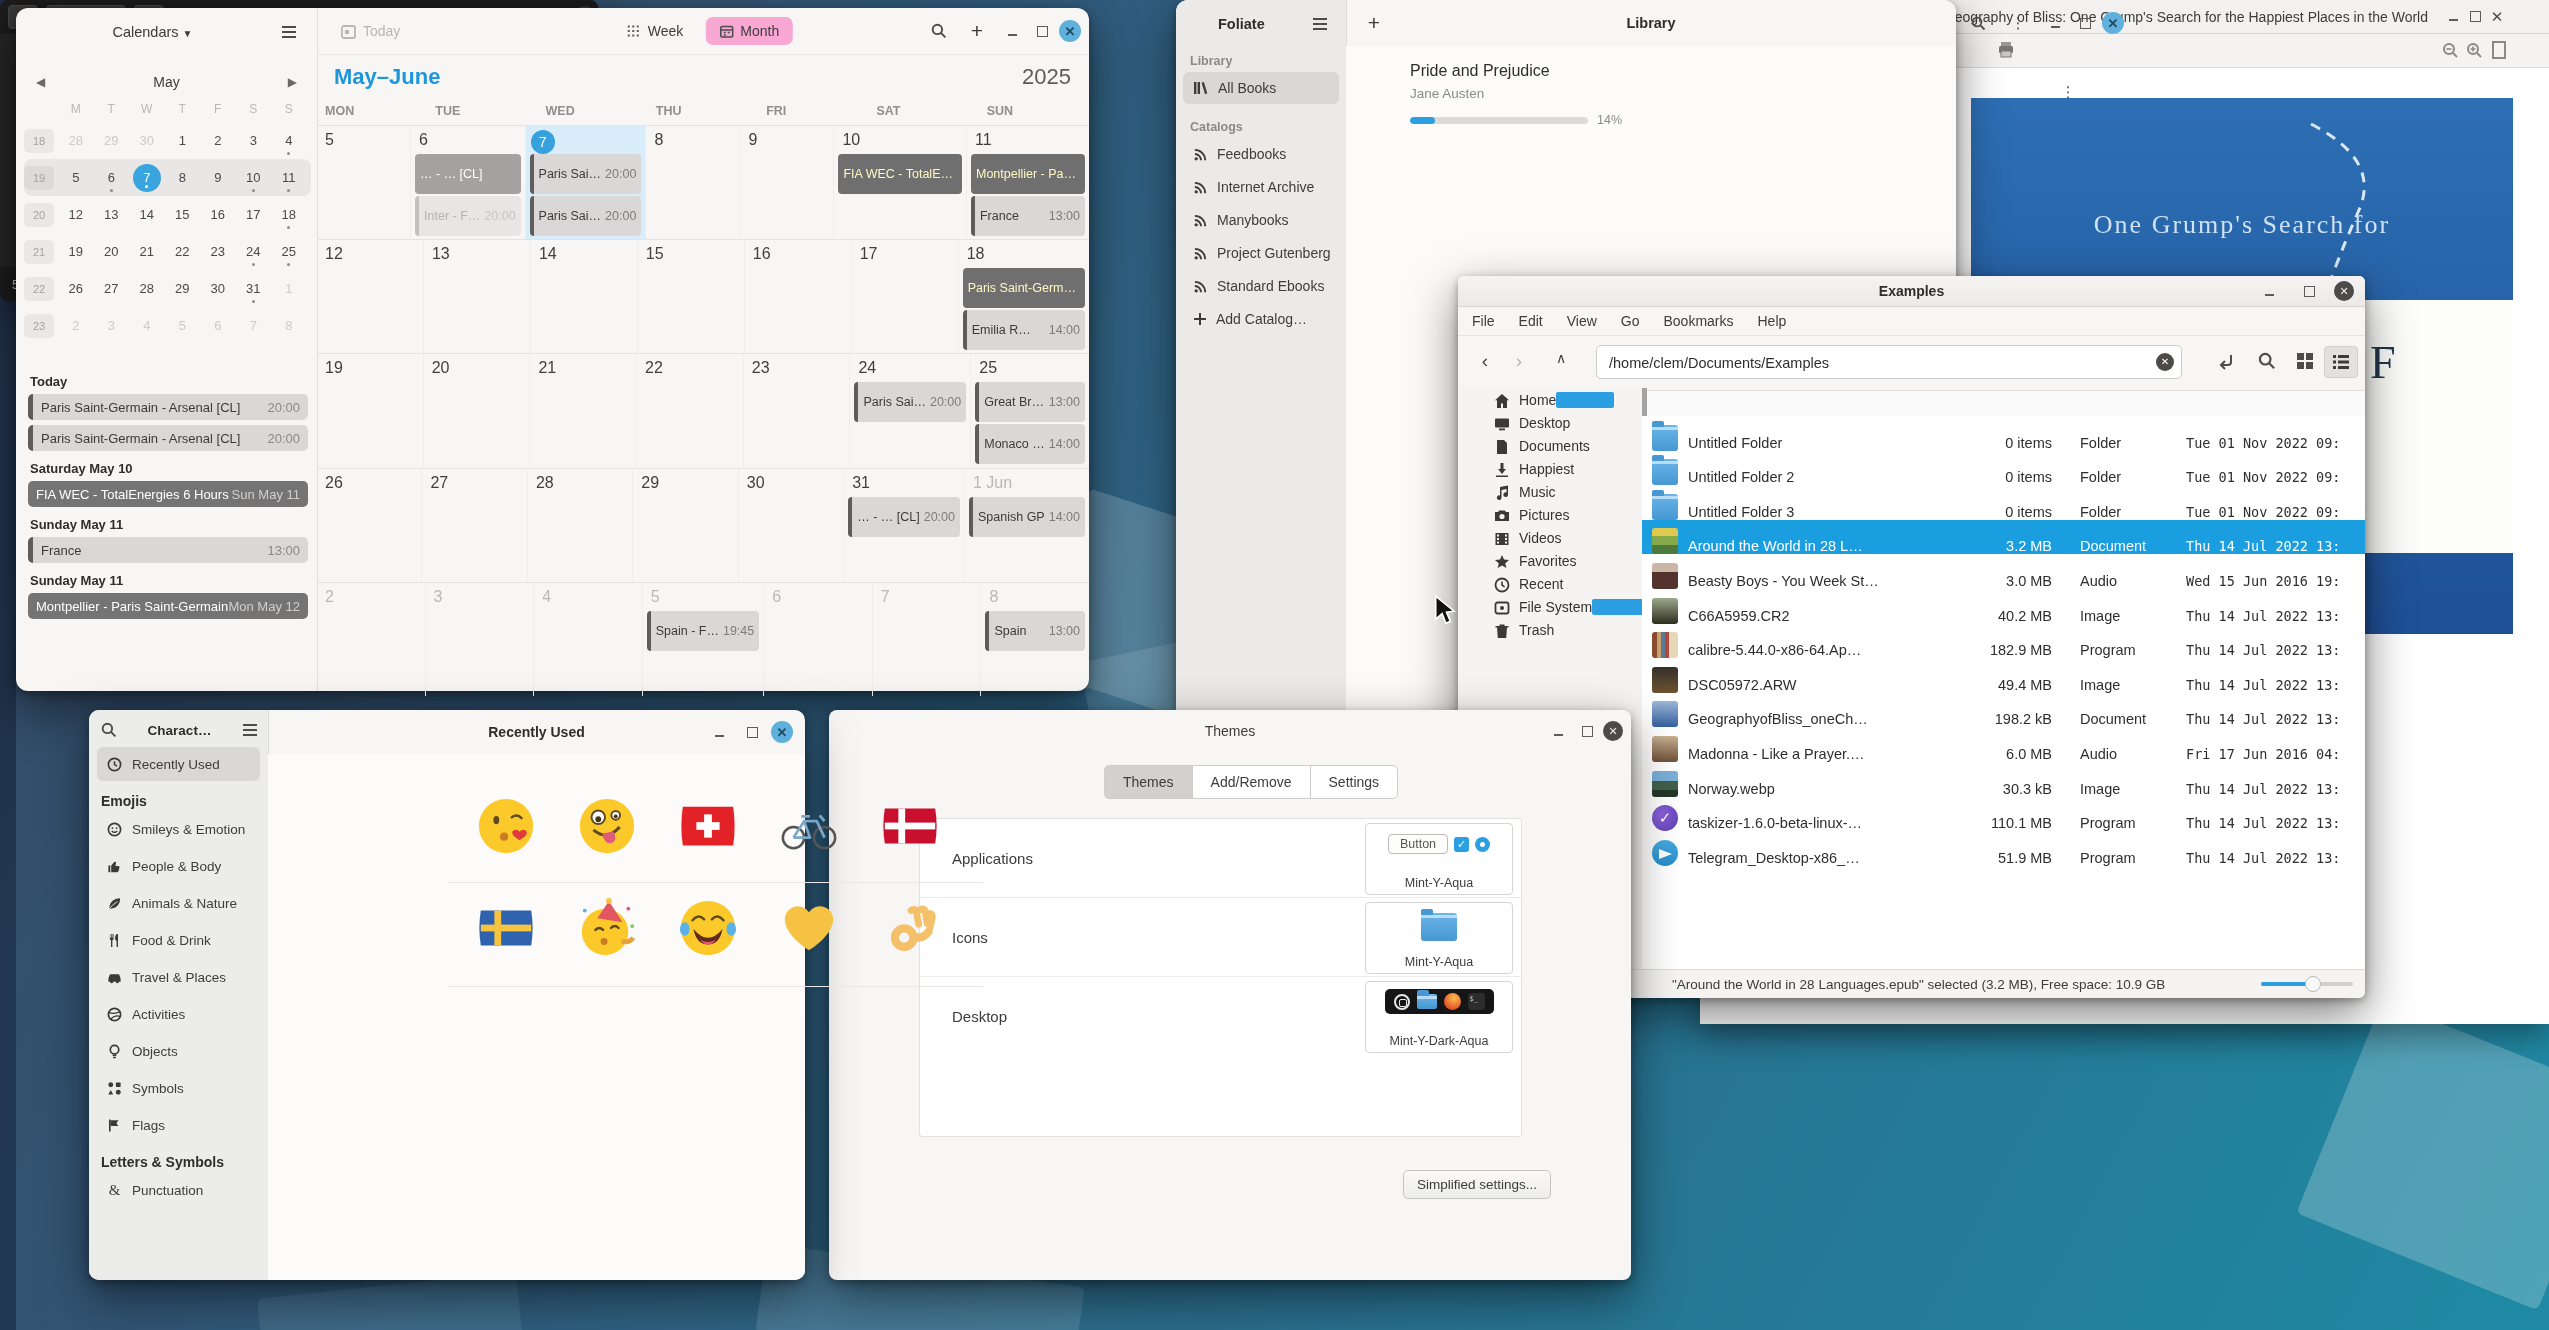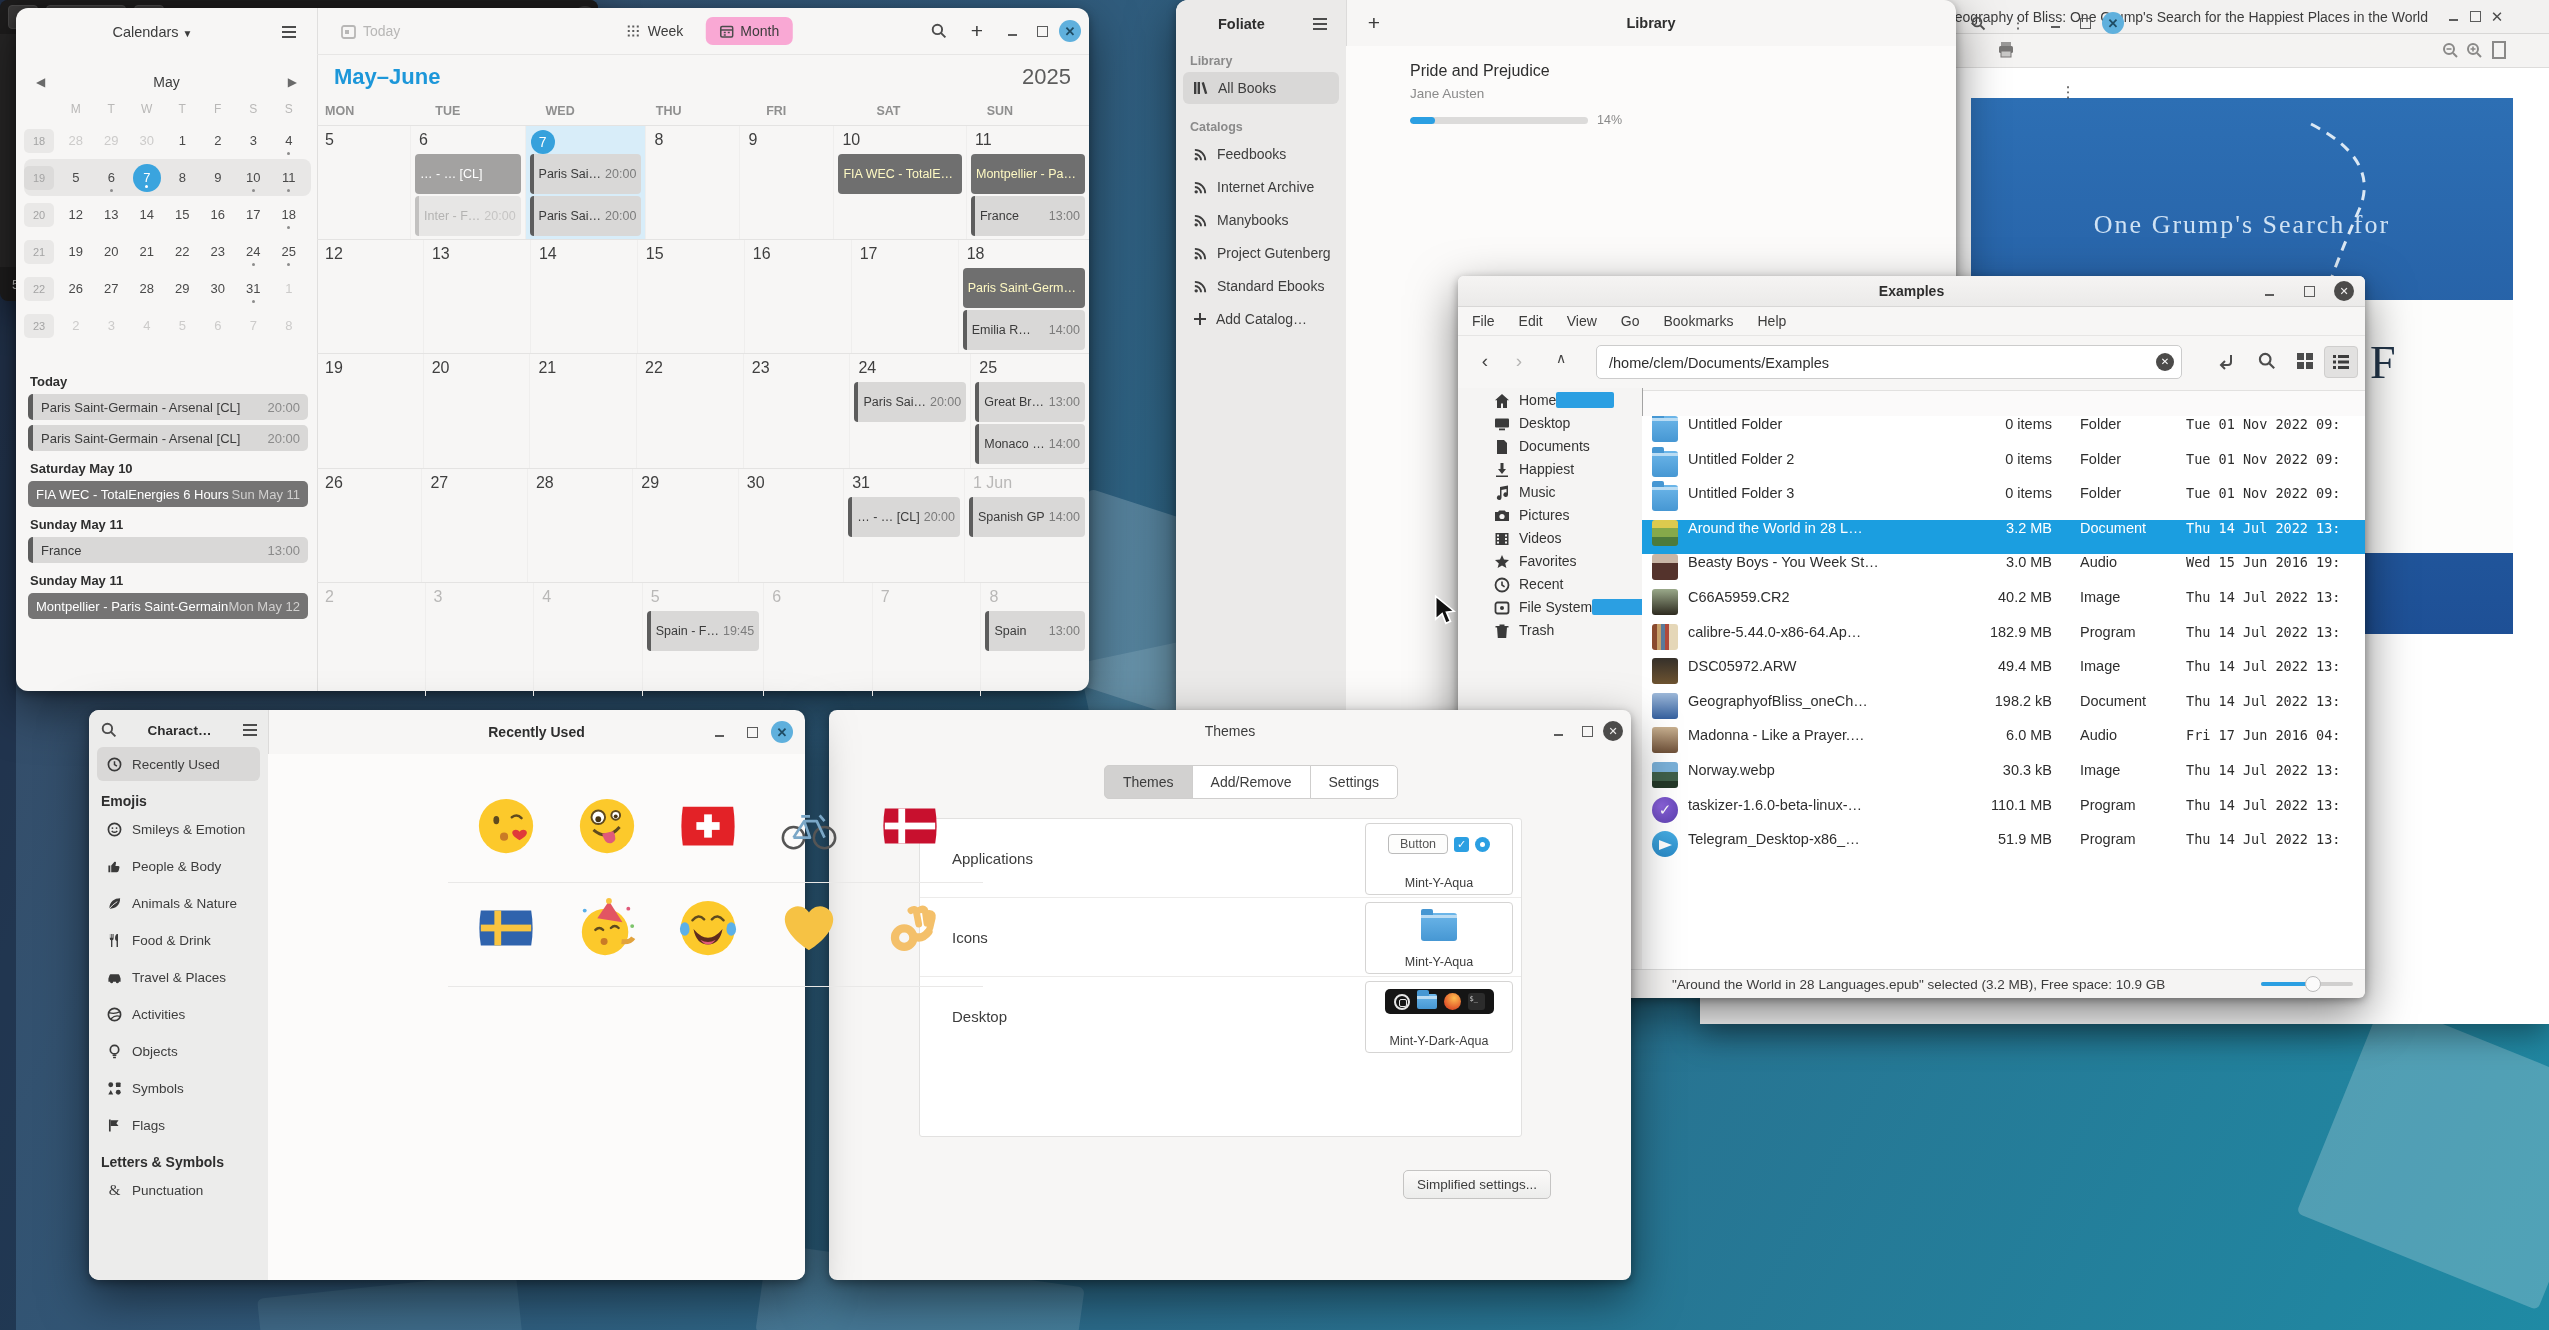--- a/index.html
+++ b/index.html
@@ -86,27 +86,27 @@
   .xcover .bigF{position:absolute;left:399px;top:238px;font-family:"Liberation Serif",serif;font-size:46px;color:#23364a}
   .xcover .cline{position:absolute;left:0;top:112px;width:100%;text-align:center;font-family:"Liberation Serif",serif;font-size:26px;letter-spacing:2px;color:#cfe2f4}
   
   #examples{left:1458px;top:276px;width:907px;height:721px;background:#fbfafa;border-radius:6px;z-index:4}
   #examples .ntb{height:30px;background:linear-gradient(#f5f4f3,#ebeae9);border-bottom:1px solid #d8d7d6;border-radius:6px 6px 0 0;position:relative;display:flex;align-items:center;justify-content:center}
   #examples .nmenu{height:28px;display:flex;align-items:center;gap:24px;padding-left:14px;font-size:14px;background:#f7f6f5;border-bottom:1px solid #e6e5e4}
   #examples .ntool{height:54px;background:#f7f6f5;border-bottom:1px solid #e2e1e0;position:relative}
   .pathfield{position:absolute;left:138px;top:9px;width:586px;height:34px;background:#fff;border:1px solid #ccc;border-radius:5px;font-size:14.5px;line-height:34px;padding:0 30px 0 12px;color:#2e2e2e;box-sizing:border-box}
   .navgl{font-size:19px;color:#444;width:30px;text-align:center;display:inline-block}
   .nhead{position:absolute;left:0;top:112px;width:907px;height:28px;border-bottom:1px solid #e2e1e0;font-size:13.5px;font-weight:bold;color:#2e2e2e}
-  .nside{position:absolute;left:0;top:112px;width:184px;height:581px;background:#f5f4f3;border-right:1px solid #a3a3a3;font-size:14px}
+  .nside{position:absolute;left:0;top:112px;width:184px;height:581px;background:#f5f4f3;border-right:5px solid #a3a3a3;font-size:14px}
   .ns-item{display:flex;align-items:flex-start;gap:9px;padding:4px 0 2px 36px;color:#333;line-height:17px}
   .ns-item svg{flex:none;margin-top:1px}
   .usage{height:3px;border-radius:2px;margin-top:1px;background:#d9d8d7;width:80px;position:relative}
   .usage::before{content:"";position:absolute;left:0;top:0;bottom:0;width:58px;background:#2b9fe2;border-radius:2px}
   .flist{position:absolute;left:184px;top:140px;width:723px;height:553px;background:#fff;overflow:hidden}
-  .frow{display:flex;align-items:flex-start;height:34.6px;padding-left:10px;font-size:14.5px;color:#2e2e2e}
+  .frow{display:flex;align-items:flex-end;height:34.6px;padding-left:10px;font-size:14.5px;color:#2e2e2e}
   .frow.sel{background:#1b9ee0;color:#fff}
   .ficon{width:26px;height:26px;margin-right:10px;flex:none;position:relative;border-radius:3px}
   .fname{width:268px;overflow:hidden;white-space:nowrap;flex:none}
   .fsize{width:96px;text-align:right;padding-right:16px;flex:none}
   .ftype{width:96px;padding-left:12px;flex:none}
   .fdate{font-family:"DejaVu Sans Mono",monospace;font-size:13.5px;padding-left:10px;white-space:nowrap;overflow:hidden;flex:1}
   .frow.sel .fsize,.frow.sel .ftype,.frow.sel .fdate{color:#fff}
   .i-folder,.pv-folder{background:linear-gradient(#6cb6e9,#4697d3)}
   .i-folder::before,.pv-folder::before{content:"";position:absolute;top:-4px;left:0;width:12px;height:6px;background:#4697d3;border-radius:2px 2px 0 0}
   .i-folder::after,.pv-folder::after{content:"";position:absolute;top:2px;left:0;right:0;height:3px;background:rgba(255,255,255,.55)}

